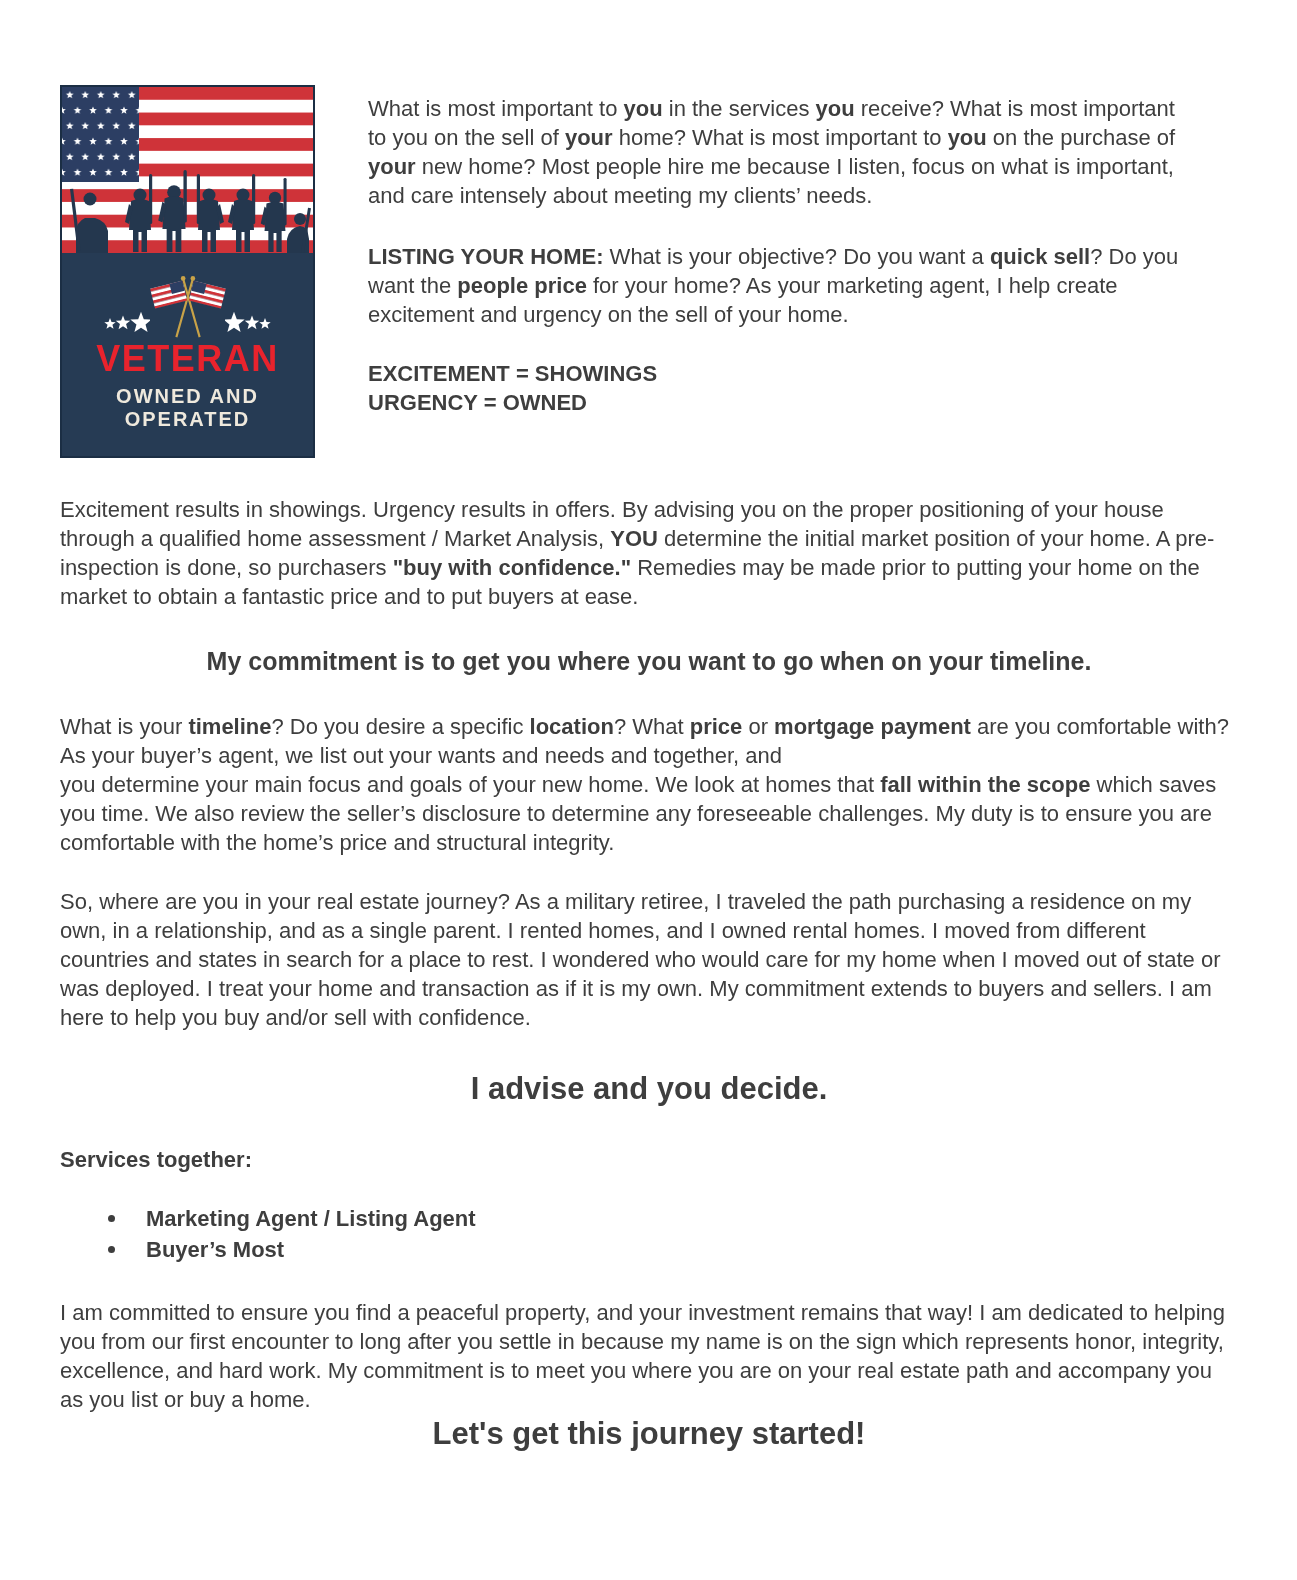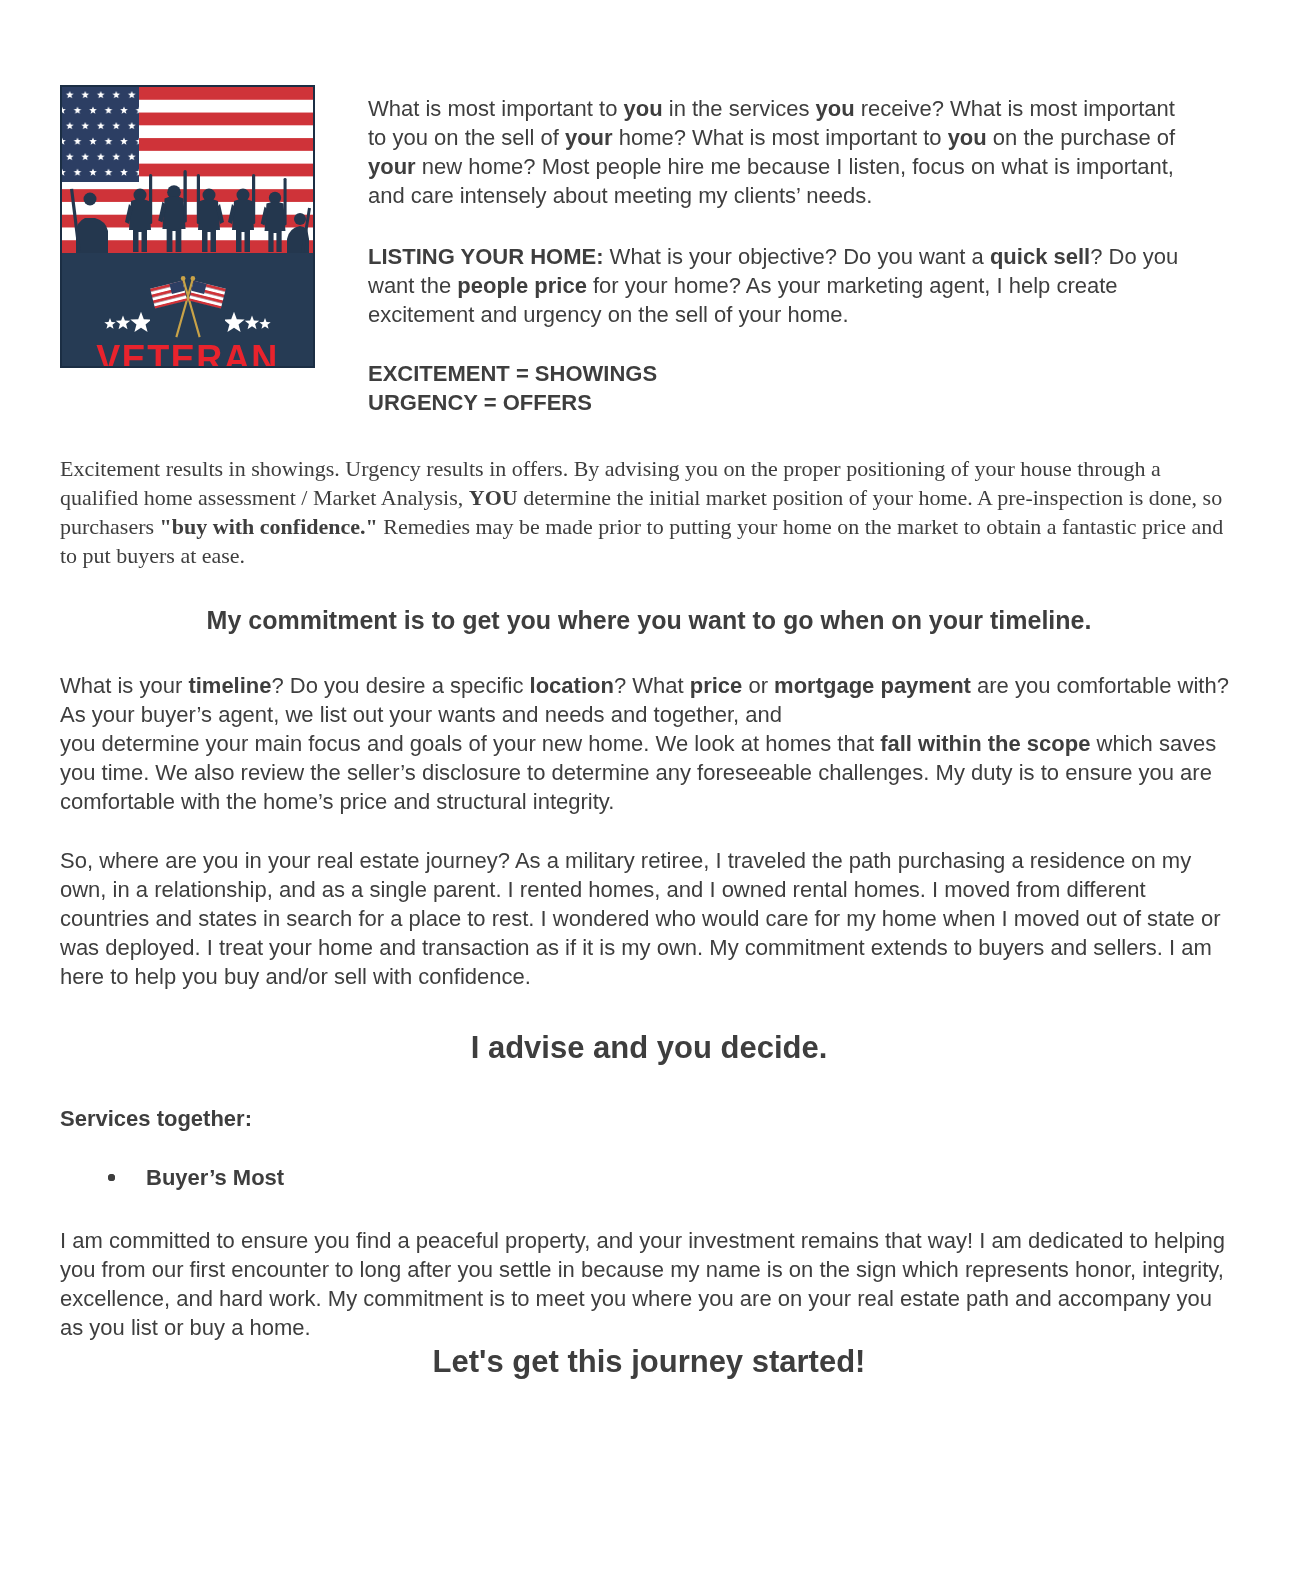--- a/index.html
+++ b/index.html
@@ -17,21 +17,21 @@
   }
   p, h1, h2 { margin: 0; }
   .body-p { font-size: 22px; line-height: 29px; }
   .b { font-weight: bold; }
 
   
   .top-section { display: flex; align-items: flex-start; }
   .badge {
     position: relative;
     flex: 0 0 255px;
-    width: 255px; height: 283px;
+    width: 255px; height: 373px;
     box-sizing: border-box;
     border: 2px solid #1b2e44;
     background: #263b54;
     overflow: hidden;
   }
   .badge-flag { display: block; width: 251px; height: 166px; }
   .badge-panel { position: relative; width: 251px; height: 175px; background: #263b54; }
   .crossed-flags { position: absolute; left: 50%; top: 22px; transform: translateX(-50%); width: 100px; height: 66px; }
   .stars { position: absolute; top: 58px; width: 46px; height: 24px; }
   .stars-left { left: 42px; }
@@ -46,21 +46,21 @@
     text-align: center; font-size: 20px; font-weight: bold;
     letter-spacing: 2px; color: #efe9dd;
   }
 
   .intro-col { margin-left: 53px; width: 815px; padding-top: 9px; }
   .listing-p { margin-top: 32px; }
   .eq-p { font-weight: bold; }
   .eq-first { margin-top: 30px; }
 
   
-  .sec-positioning { margin-top: 37px; font-family: Liberation Serif, serif; }
+  .sec-positioning { margin-top: 37px; }
   .h-commitment {
     margin-top: 35px; text-align: center;
     font-size: 25px; line-height: 31px; font-weight: bold;
   }
   .sec-timeline { margin-top: 35px; }
   .sec-journey { margin-top: 30px; }
   .h-advise {
     margin-top: 37px; text-align: center;
     font-size: 31px; line-height: 40px; font-weight: bold;
   }
@@ -168,39 +168,40 @@
 
         <div class="badge-title">VETERAN</div>
         <div class="badge-subtitle">OWNED AND OPERATED</div>
       </div>
     </div>
 
     <div class="intro-col">
       <p class="body-p"><span>What is most important to </span><span class="b">you</span><span> in the services </span><span class="b">you</span><span> receive? What is most important to you on the sell of </span><span class="b">your</span><span> home? What is most important to </span><span class="b">you</span><span> on the purchase of </span><span class="b">your</span><span> new home? Most people hire me because I listen, focus on what is important, and care intensely about meeting my clients’ needs.</span></p>
       <p class="body-p listing-p"><span class="b">LISTING YOUR HOME:</span><span> What is your objective? Do you want a </span><span class="b">quick sell</span><span>? Do you want the </span><span class="b">people price</span><span> for your home? As your marketing agent, I help create excitement and urgency on the sell of your home.</span></p>
       <p class="body-p eq-p eq-first"><span class="b">EXCITEMENT = SHOWINGS</span></p>
-      <p class="body-p eq-p"><span class="b">URGENCY = OFFERS</span></p>
+      <p class="body-p eq-p"><span class="b">URGENCY = OWNED</span></p>
     </div>
   </div>
 
   <p class="body-p sec-positioning"><span>Excitement results in showings. Urgency results in offers. By advising you on the proper positioning of your house through a qualified home assessment / Market Analysis, </span><span class="b">YOU</span><span> determine the initial market position of your home. A pre-inspection is done, so purchasers </span><span class="b">"buy with confidence."</span><span> Remedies may be made prior to putting your home on the market to obtain a fantastic price and to put buyers at ease.</span></p>
 
   <h2 class="h-commitment">My commitment is to get you where you want to go when on your timeline.</h2>
 
   <p class="body-p sec-timeline"><span>What is your </span><span class="b">timeline</span><span>? Do you desire a specific </span><span class="b">location</span><span>? What </span><span class="b">price</span><span> or </span><span class="b">mortgage payment</span><span> are you comfortable with? As your buyer’s agent, we list out your wants and needs and together, and</span><br><span>you determine your main focus and goals of your new home. We look at homes that </span><span class="b">fall within the scope</span><span> which saves you time. We also review the seller’s disclosure to determine any foreseeable challenges. My duty is to ensure you are comfortable with the home’s price and structural integrity.</span></p>
 
   <p class="body-p sec-journey"><span>So, where are you in your real estate journey? As a military retiree, I traveled the path purchasing a residence on my own, in a relationship, and as a single parent. I rented homes, and I owned rental homes. I moved from different countries and states in search for a place to rest. I wondered who would care for my home when I moved out of state or was deployed. I treat your home and transaction as if it is my own. My commitment extends to buyers and sellers. I am here to help you buy and/or sell with confidence.</span></p>
 
   <h1 class="h-advise">I advise and you decide.</h1>
 
   <p class="services-label">Services together:</p>
 
   <ul class="services-list">
     <li>
       <span class="dot"></span>
+      <span class="li-text">Marketing Agent / Listing Agent</span>
     </li>
     <li>
       <span class="dot"></span>
       <span class="li-text">Buyer’s Most</span>
     </li>
   </ul>
 
   <p class="body-p sec-closing"><span>I am committed to ensure you find a peaceful property, and your investment remains that way! I am dedicated to helping you from our first encounter to long after you settle in because my name is on the sign which represents honor, integrity, excellence, and hard work. My commitment is to meet you where you are on your real estate path and accompany you as you list or buy a home.</span></p>
 
   <h1 class="h-final">Let's get this journey started!</h1>

